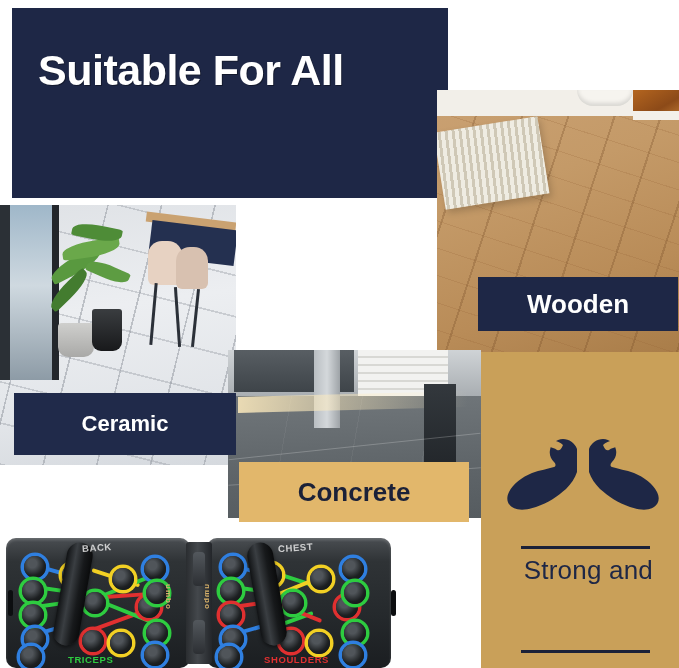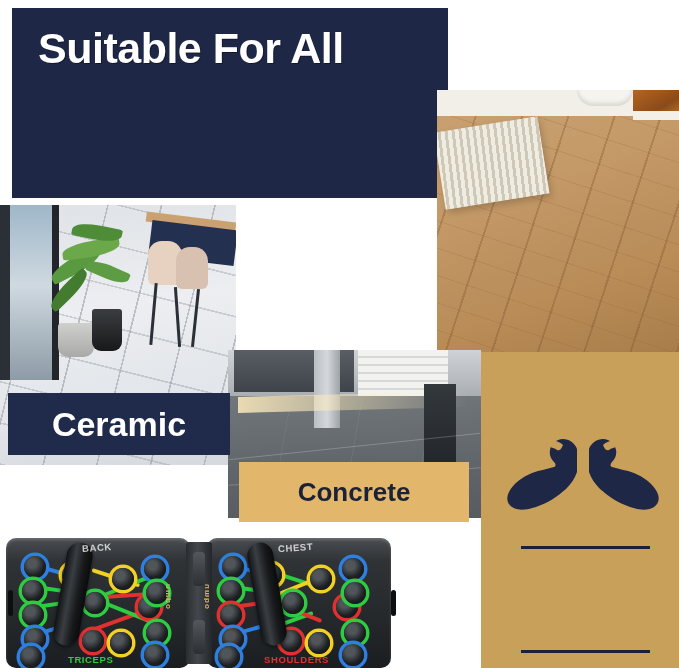--- a/index.html
+++ b/index.html
@@ -4,21 +4,21 @@
 <style>
   html,body{margin:0;padding:0;background:#ffffff;}
   body{width:679px;height:668px;font-family:"Liberation Sans",sans-serif;}
   #canvas{position:relative;width:679px;height:668px;overflow:hidden;background:#ffffff;}
 
   
   .navy-header{
     position:absolute;left:12px;top:8px;width:436px;height:190px;
     background:#1e2746;z-index:2;
   }
-  .headline-wrap{position:absolute;left:12px;top:2px;width:470px;height:190px;z-index:6;
+  .headline-wrap{position:absolute;left:12px;top:24px;width:470px;height:190px;z-index:6;
     padding:24px 0 0 26px;box-sizing:border-box;pointer-events:none;}
   .headline-1{
     font-size:43px;font-weight:bold;color:#ffffff;letter-spacing:-0.5px;
     line-height:1.05;white-space:nowrap;
     text-shadow:1px 1px 0 rgba(0,0,0,.35);
   }
   .headline-2{
     margin-top:19px;
     font-size:43px;font-weight:bold;color:#c99f58;letter-spacing:-0.5px;
     line-height:1.05;white-space:nowrap;
@@ -172,22 +172,22 @@
   
   .chip{
     position:absolute;display:flex;align-items:center;justify-content:center;
     font-weight:bold;z-index:9;
   }
   .chip-wooden{
     left:478px;top:277px;width:200px;height:54px;background:#1e2746;color:#ffffff;
     font-size:26px;
   }
   .chip-ceramic{
-    left:8px;top:393px;width:222px;height:62px;background:#202a4a;color:#ffffff;
-    font-size:34px;
+    left:14px;top:393px;width:222px;height:62px;background:#202a4a;color:#ffffff;
+    font-size:22px;
   }
   .chip-concrete{
     left:239px;top:462px;width:230px;height:60px;background:#e2b76b;color:#1b2138;
     font-size:26px;
   }
 
   
   .product{position:absolute;left:6px;top:538px;width:392px;height:130px;z-index:8;}
   .board-half{
     position:absolute;top:0;width:184px;height:130px;border-radius:10px;
@@ -279,22 +279,26 @@
   <svg class="biceps" viewBox="0 0 160 76">
     <g fill="#1e2746">
       <path d="M74 12c-2-6-8-10-14-10-7 0-12 5-13 11-1 5 1 9 4 12 2 2 2 4 0 5-6 2-14 3-22 6C19 40 10 47 6 55c-3 6-2 12 3 15 6 4 15 3 24 0 12-4 22-11 30-18 5-5 9-11 11-17V12z"></path>
       <path d="M86 12c2-6 8-10 14-10 7 0 12 5 13 11 1 5-1 9-4 12-2 2-2 4 0 5 6 2 14 3 22 6 10 4 19 11 23 19 3 6 2 12-3 15-6 4-15 3-24 0-12-4-22-11-30-18-5-5-9-11-11-17V12z"></path>
       <path d="M60 8c-3-3-8-5-12-4-3 1-4 3-2 5 2 2 6 2 8 4 2 1 4 0 6-5z" fill="#c9a059"></path>
       <path d="M100 8c3-3 8-5 12-4 3 1 4 3 2 5-2 2-6 2-8 4-2 1-4 0-6-5z" fill="#c9a059"></path>
     </g>
   </svg>
 
   <div class="rule rule-top"></div>
+  <div class="strong-line">Strong and</div>
   <div class="rule rule-bottom"></div>
 
+  <div class="chip chip-wooden">
+    <span>Wooden</span>
+  </div>
   <div class="chip chip-ceramic">
     <span>Ceramic</span>
   </div>
   <div class="chip chip-concrete">
     <span>Concrete</span>
   </div>
 
   <div class="product">
     <div class="board-half board-l"></div>
     <div class="board-half board-r"></div>

